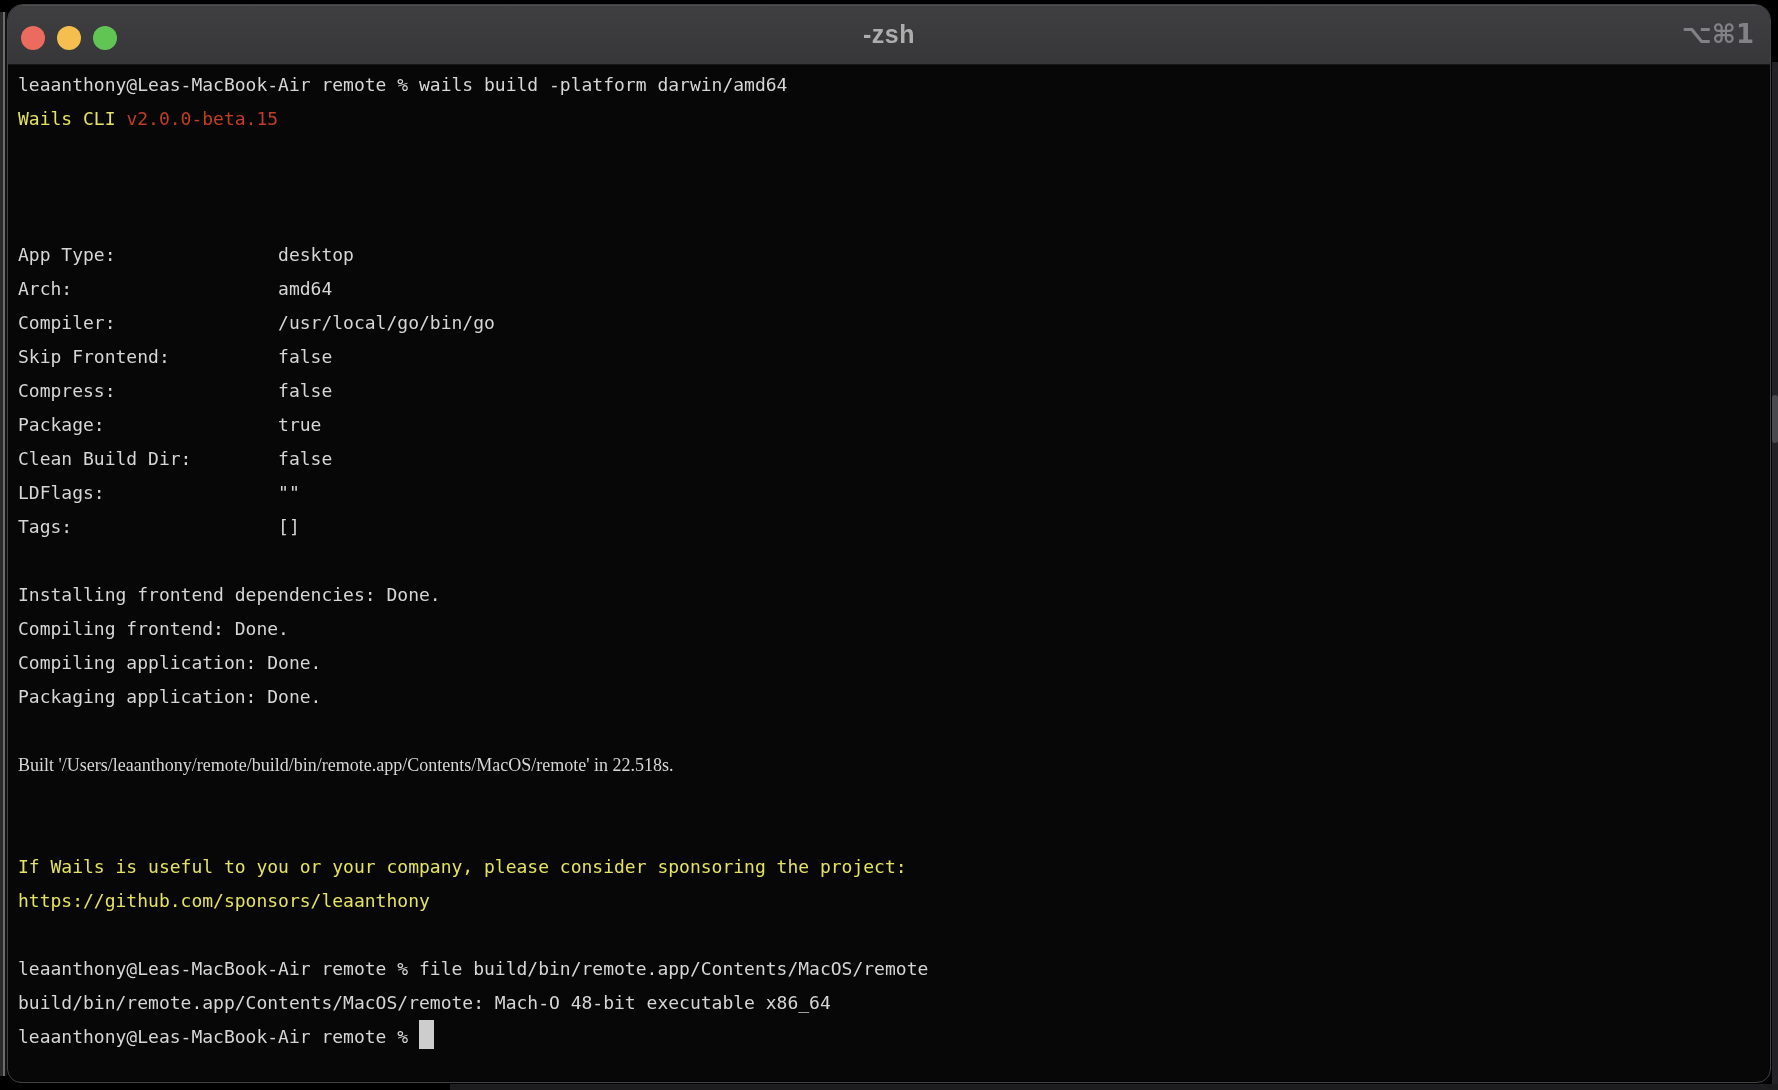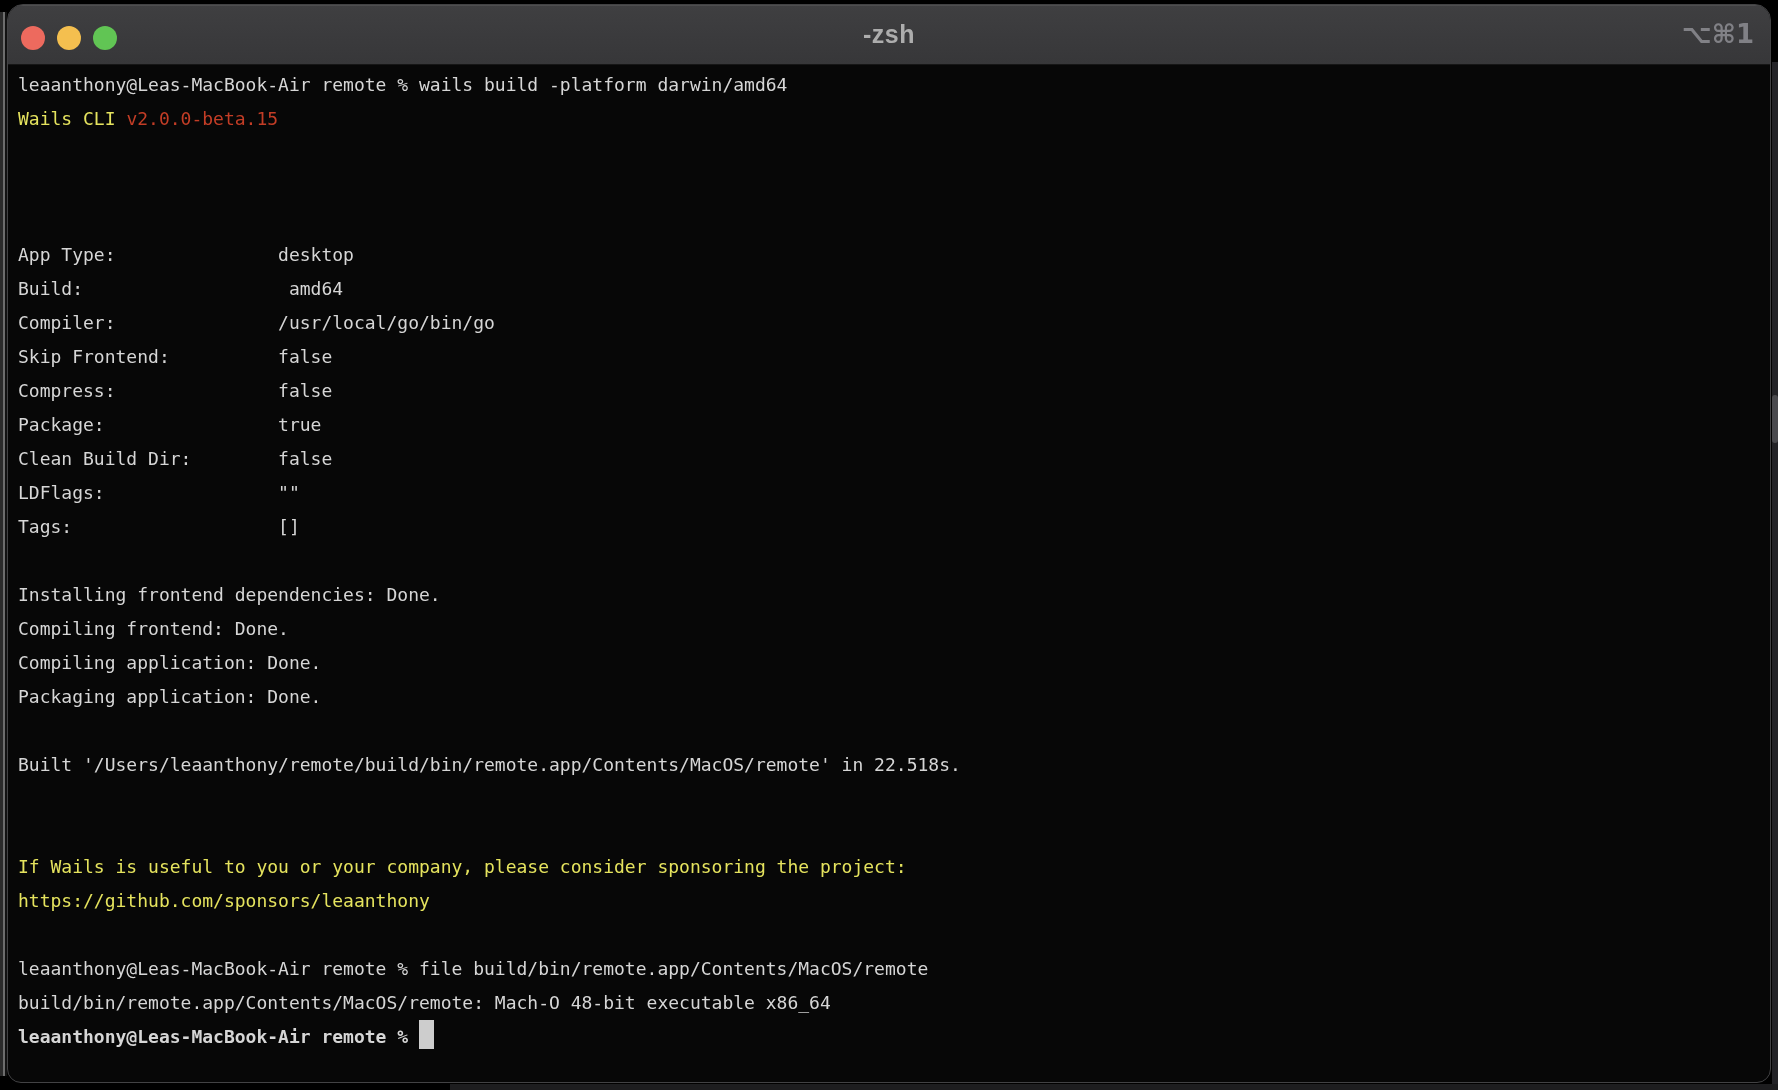--- a/index.html
+++ b/index.html
@@ -132,37 +132,37 @@
     <div class="title">-zsh</div>
     <div class="shortcut">⌥⌘1</div>
   </div>
   <div class="terminal" id="terminal">
       <div class="line" style="color: var(--foreground);">leaanthony@Leas-MacBook-Air remote % wails build -platform darwin/amd64</div>
       <div class="line"><span style="color: var(--yellow);">Wails CLI </span><span style="color: var(--red);">v2.0.0-beta.15</span></div>
       <div class="line"> </div>
       <div class="line"> </div>
       <div class="line"> </div>
       <div class="line" style="color: var(--foreground);">App Type:               desktop</div>
-      <div class="line" style="color: var(--foreground);">Build:                   amd64</div>
+      <div class="line" style="color: var(--foreground);">Arch:                   amd64</div>
       <div class="line" style="color: var(--foreground);">Compiler:               /usr/local/go/bin/go</div>
       <div class="line" style="color: var(--foreground);">Skip Frontend:          false</div>
       <div class="line" style="color: var(--foreground);">Compress:               false</div>
       <div class="line" style="color: var(--foreground);">Package:                true</div>
       <div class="line" style="color: var(--foreground);">Clean Build Dir:        false</div>
       <div class="line" style="color: var(--foreground);">LDFlags:                ""</div>
       <div class="line" style="color: var(--foreground);">Tags:                   []</div>
       <div class="line"> </div>
       <div class="line" style="color: var(--foreground);">Installing frontend dependencies: Done.</div>
       <div class="line" style="color: var(--foreground);">Compiling frontend: Done.</div>
       <div class="line" style="color: var(--foreground);">Compiling application: Done.</div>
       <div class="line" style="color: var(--foreground);">Packaging application: Done.</div>
       <div class="line"> </div>
-      <div class="line" style="color: var(--foreground);">Built '/Users/leaanthony/remote/build/bin/remote.app/Contents/MacOS/remote' in 22.518s.</div>
+      <div class="line" style="color: var(--foreground); font-family: Liberation Serif, serif;">Built '/Users/leaanthony/remote/build/bin/remote.app/Contents/MacOS/remote' in 22.518s.</div>
       <div class="line"> </div>
       <div class="line"> </div>
       <div class="line" style="color: var(--yellow);">If Wails is useful to you or your company, please consider sponsoring the project:</div>
       <div class="line" style="color: var(--yellow);">https://github.com/sponsors/leaanthony</div>
       <div class="line"> </div>
       <div class="line" style="color: var(--foreground);">leaanthony@Leas-MacBook-Air remote % file build/bin/remote.app/Contents/MacOS/remote</div>
       <div class="line" style="color: var(--foreground);">build/bin/remote.app/Contents/MacOS/remote: Mach-O 48-bit executable x86_64</div>
-      <div class="line" style="color: var(--foreground); font-weight: bold;">leaanthony@Leas-MacBook-Air remote % <span class="cursor"></span></div>
+      <div class="line" style="color: var(--foreground);">leaanthony@Leas-MacBook-Air remote % <span class="cursor"></span></div>
     </div>
 </div>
 
 </body></html>

